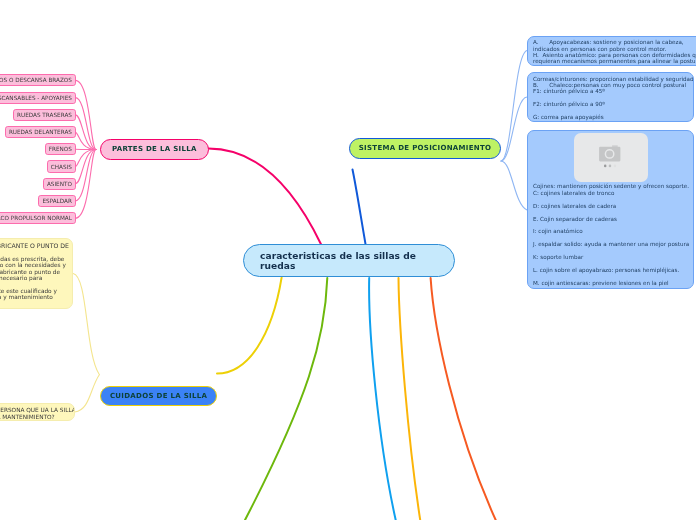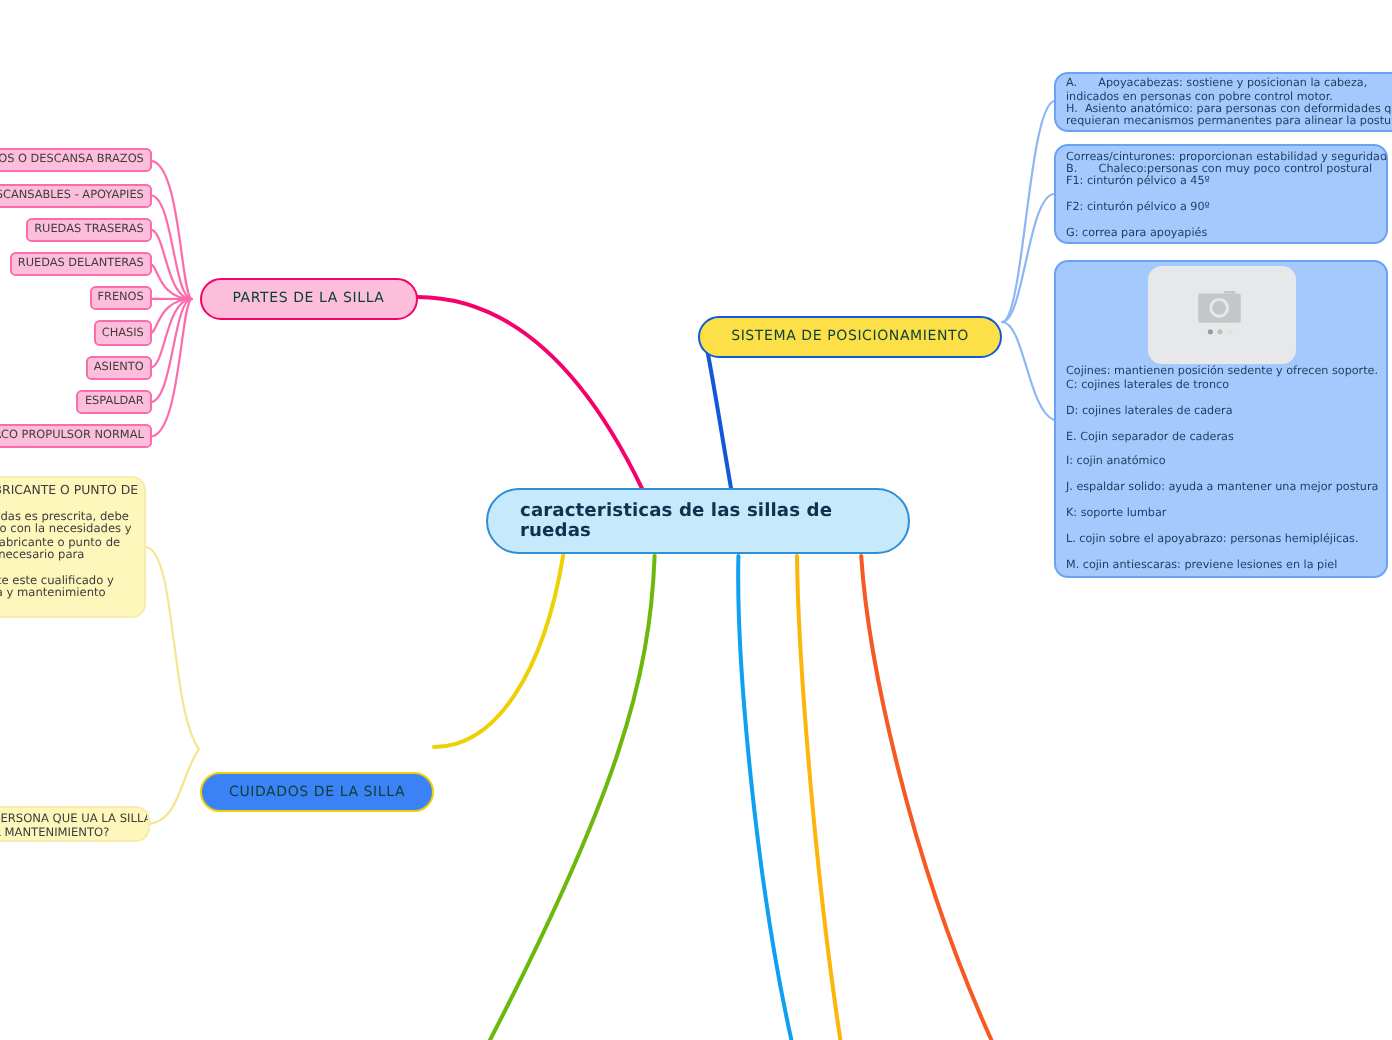--- a/index.html
+++ b/index.html
@@ -15,27 +15,27 @@
     left:243px;top:244.3px;width:212px;height:33.2px;
     border:1.3px solid #2f8ed6;background:#c6e9fc;border-radius:17px;
     padding:12px 16px;
   }
   #central .txt{font-size:9.1px;font-weight:bold;color:#14304d;line-height:10.3px;
                 letter-spacing:.05px;}
 
   
   .mainnode{border-radius:11px;border-width:1.3px;border-style:solid;
             justify-content:center;}
-  .mainnode .txt{font-size:7px;font-weight:normal;letter-spacing:0.3px;color:#0d4238;
+  .mainnode .txt{font-size:7px;font-weight:bold;letter-spacing:0.3px;color:#0d4238;
                  white-space:nowrap;}
 
   #n-partes{left:100px;top:139.1px;width:108.5px;height:20.8px;
             background:#fcbedb;border-color:#f50169;}
-  #n-sistema{left:349px;top:158px;width:152px;height:20.8px;
-            background:#fde047;border-color:#1059d9;}
+  #n-sistema{left:349px;top:138px;width:152px;height:20.8px;
+            background:#bef264;border-color:#1059d9;}
   #n-cuidados{left:99.8px;top:386px;width:117.5px;height:19.5px;
             background:#3b82f6;border-color:#edd006;}
 
   
   .leaf{border-radius:2.8px;border:1.2px solid #fc6cad;background:#fcbedb;
         justify-content:center;height:12.2px;padding:0 3px;}
   .leaf .txt{font-size:5.7px;font-weight:normal;letter-spacing:0px;color:#3d3d3d;
              white-space:nowrap;}
 
   

